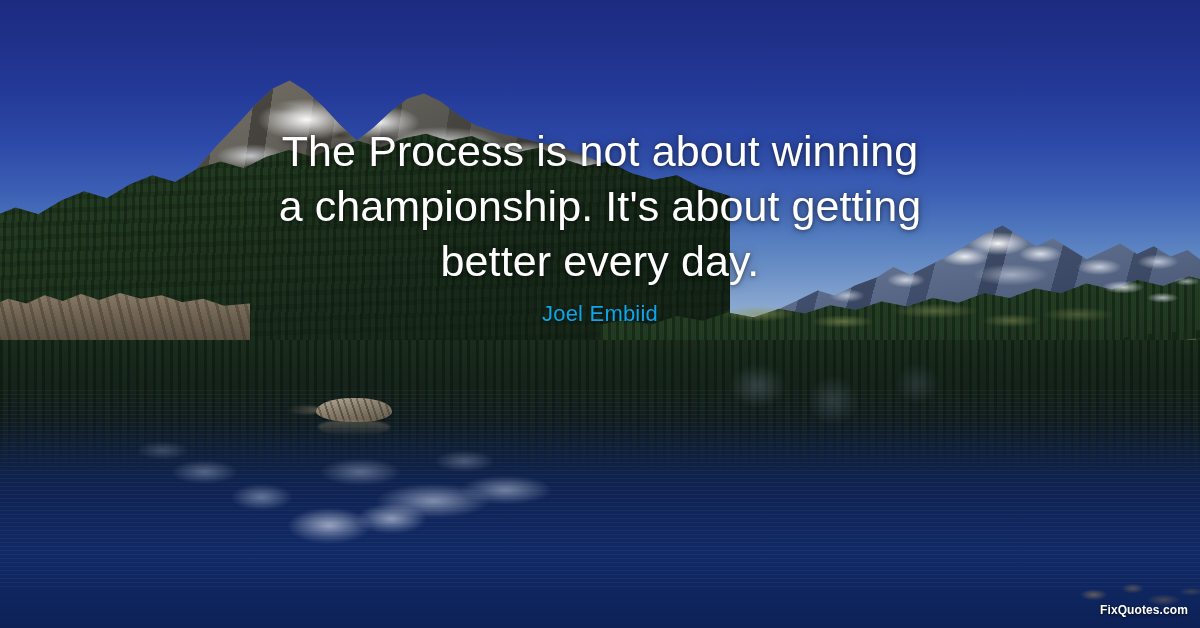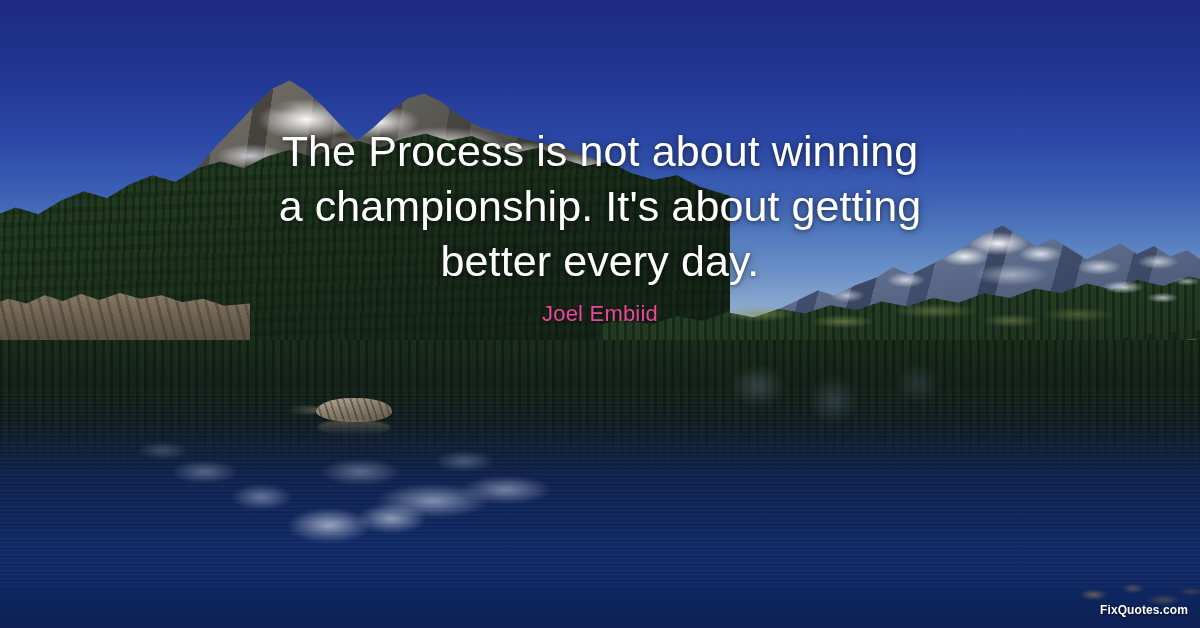--- a/index.html
+++ b/index.html
@@ -366,21 +366,21 @@
     font-size:43px;
     font-weight:400;
     line-height:55px;
     letter-spacing:.1px;
     text-shadow:0 1px 4px rgba(0,0,0,.48), 0 0 12px rgba(0,0,0,.3);
     white-space:pre-line;
   }
   .author{
     position:absolute;left:0;top:301px;width:1200px;
     text-align:center;
-    color:#ec4899;
+    color:#0ea5e9;
     font-family:"Liberation Sans",sans-serif;
     font-size:22px;
     font-weight:400;
     letter-spacing:.2px;
     text-shadow:0 1px 3px rgba(0,0,0,.55);
   }
   .watermark{
     position:absolute;right:12px;bottom:11px;
     color:#ffffff;
     font-family:"Liberation Sans",sans-serif;

